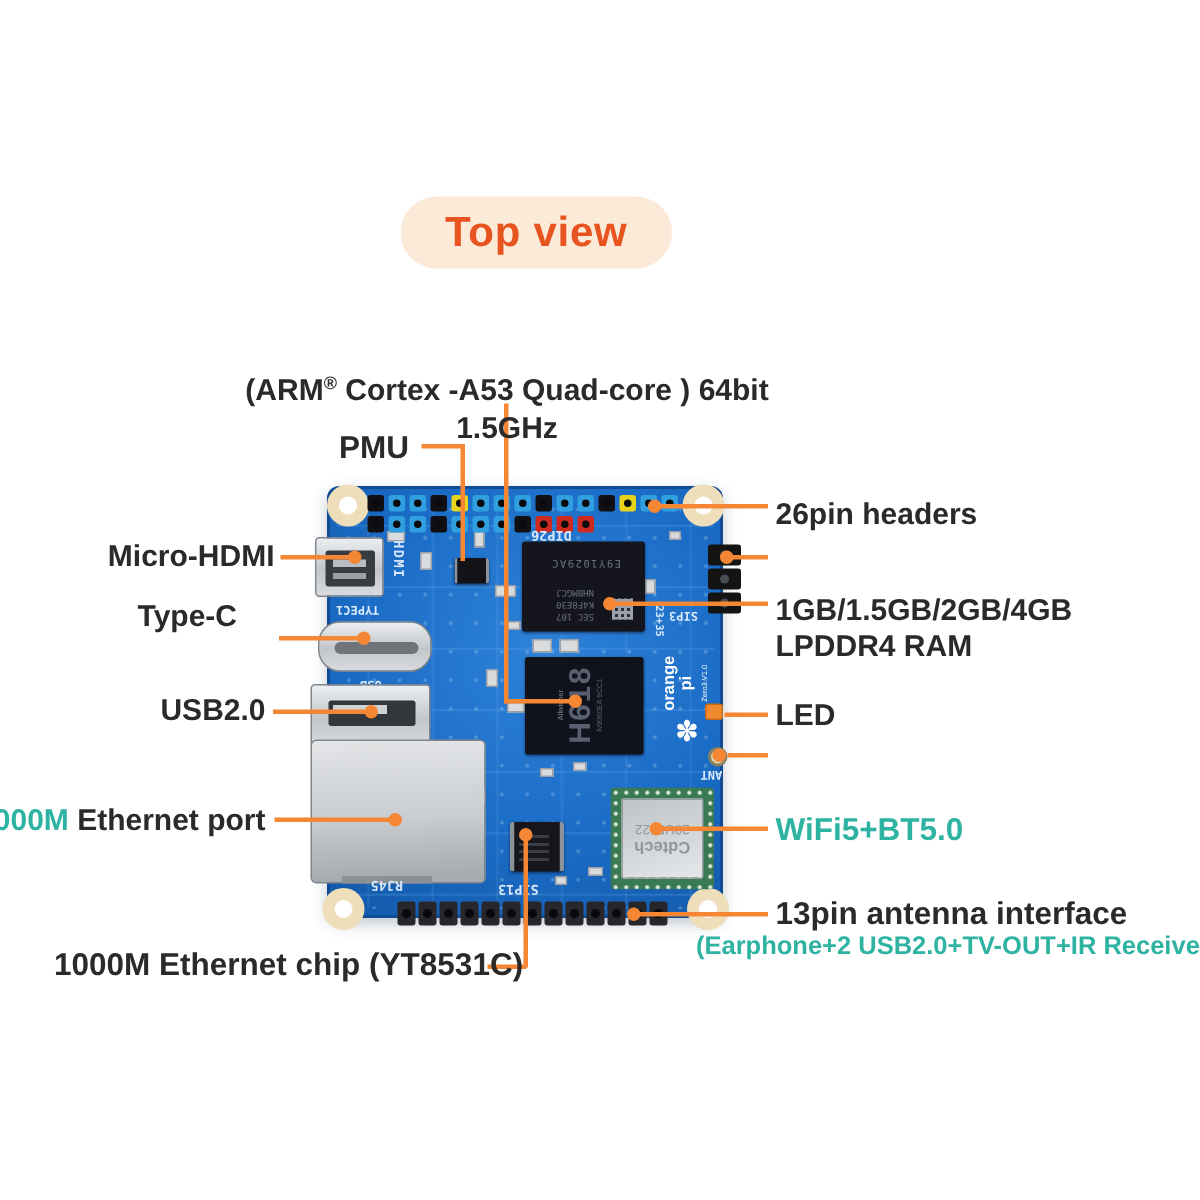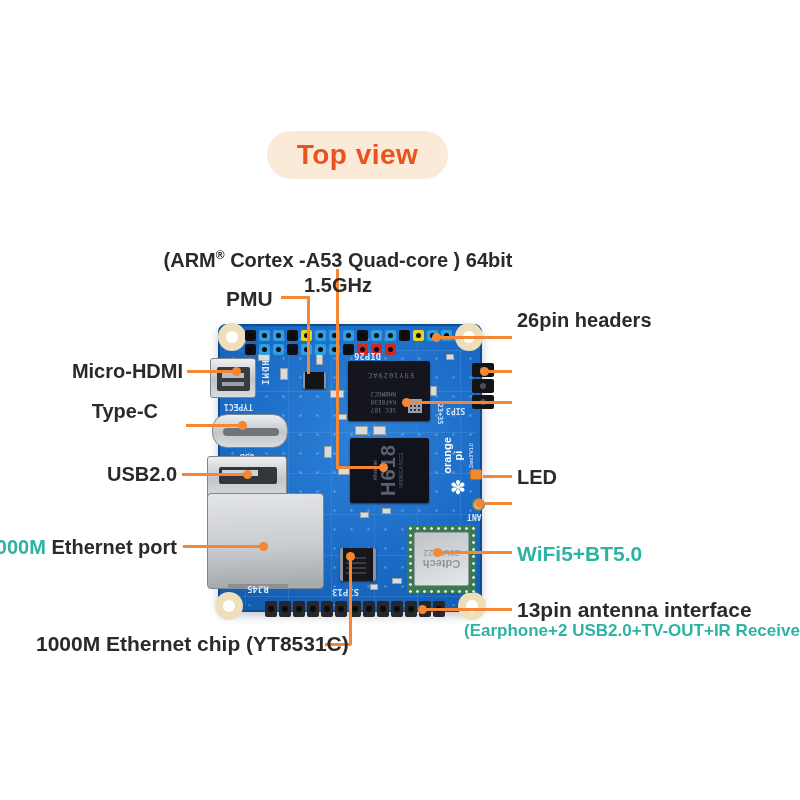--- a/index.html
+++ b/index.html
@@ -61,23 +61,24 @@
   <div class="lbl rt" style="right:617px;top:360px;">Micro-HDMI</div>
   <div class="lbl rt" style="right:642px;top:400px;line-height:23px;">
     <span>Type-C</span><br>
   </div>
   <div class="lbl rt" style="right:623px;top:463px;">USB2.0</div>
   <div class="lbl rt" style="right:623px;top:536px;">
     <span class="teal">1000M</span><span> Ethernet port</span>
   </div>
   <div class="lbl" style="left:36px;top:632px;font-size:21px;">1000M Ethernet chip (YT8531C)</div>
 
-  <div class="lbl" style="left:517px;top:309px;">26pin headers</div>
+  <div class="lbl" style="left:517px;top:332px;">26pin headers</div>
   <div class="lbl" style="left:517px;top:395px;line-height:24px;">
-    <br>
+    <span>1GB/1.5GB/2GB/4GB</span><br>
+    <span>LPDDR4 RAM</span>
   </div>
   <div class="lbl" style="left:517px;top:466px;">LED</div>
   <div class="lbl teal" style="left:517px;top:542px;font-size:21px;">WiFi5+BT5.0</div>
   <div class="lbl" style="left:517px;top:598px;font-size:21px;">13pin antenna interface</div>
   <div class="lbl teal" style="left:464px;top:621px;font-size:17px;">(Earphone+2 USB2.0+TV-OUT+IR Receiver)</div>
 
   <div class="vline" style="left:336px;top:269px;height:200px;"></div>
   <div class="hline" style="left:336px;top:466px;width:46px;"></div>
   <div class="dot" style="left:379px;top:463px;"></div>
 

